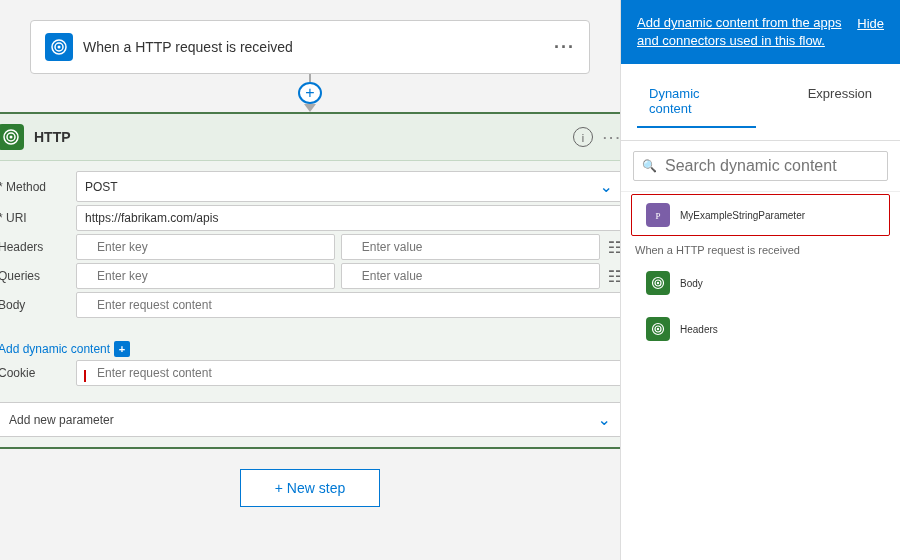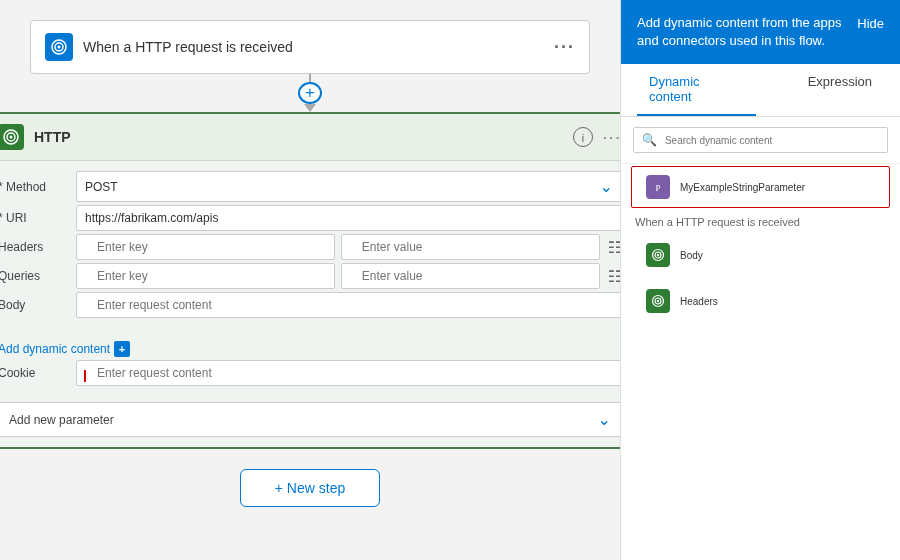--- a/index.html
+++ b/index.html
@@ -246,21 +246,21 @@
       font-size: 12px;
       color: #444;
     }
 
     
     .new-step-btn {
       margin-top: 20px;
       width: 140px;
       padding: 10px 0;
       border: 1.5px solid #0078d4;
-      border-radius: 6px;
+      border-radius: 0;
       background: white;
       color: #0078d4;
       font-size: 14px;
       cursor: pointer;
       display: flex;
       align-items: center;
       justify-content: center;
       gap: 6px;
     }
 
@@ -276,40 +276,41 @@
       flex-direction: column;
     }
     .panel-header {
       background: #0078d4;
       padding: 14px 16px;
       color: white;
       display: flex;
       align-items: flex-start;
       justify-content: space-between;
       gap: 8px;
+      text-decoration: underline;
     }
     .panel-header-text {
       font-size: 13px;
       line-height: 1.4;
       flex: 1;
     }
     .panel-hide-btn {
       color: white;
       cursor: pointer;
       font-size: 13px;
       white-space: nowrap;
       margin-top: 2px;
     }
 
     
     .panel-tabs {
       display: flex;
       border-bottom: 1px solid #ddd;
       background: white;
-      padding: 0 16px;
+      padding: 12px 16px;
       gap: 40px;
     }
     .panel-tab {
       padding: 10px 12px;
       font-size: 13px;
       color: #444;
       cursor: pointer;
       border-bottom: 2px solid transparent;
     }
     .panel-tab.active {
@@ -326,21 +327,21 @@
       display: flex;
       align-items: center;
       border: 1px solid #ccc;
       border-radius: 2px;
       padding: 5px 8px;
       gap: 8px;
       background: white;
     }
     .search-icon { color: #666; font-size: 12px; }
     .search-input {
-      border: none; outline: none; font-size: 10px; color: #ec4899; flex: 1;
+      border: none; outline: none; font-size: 16px; color: #ec4899; flex: 1;
       background: transparent;
     }
 
     
     .panel-section-label {
       padding: 8px 14px 4px;
       font-size: 11px;
       color: #666;
       font-weight: 600;
       text-transform: none;

